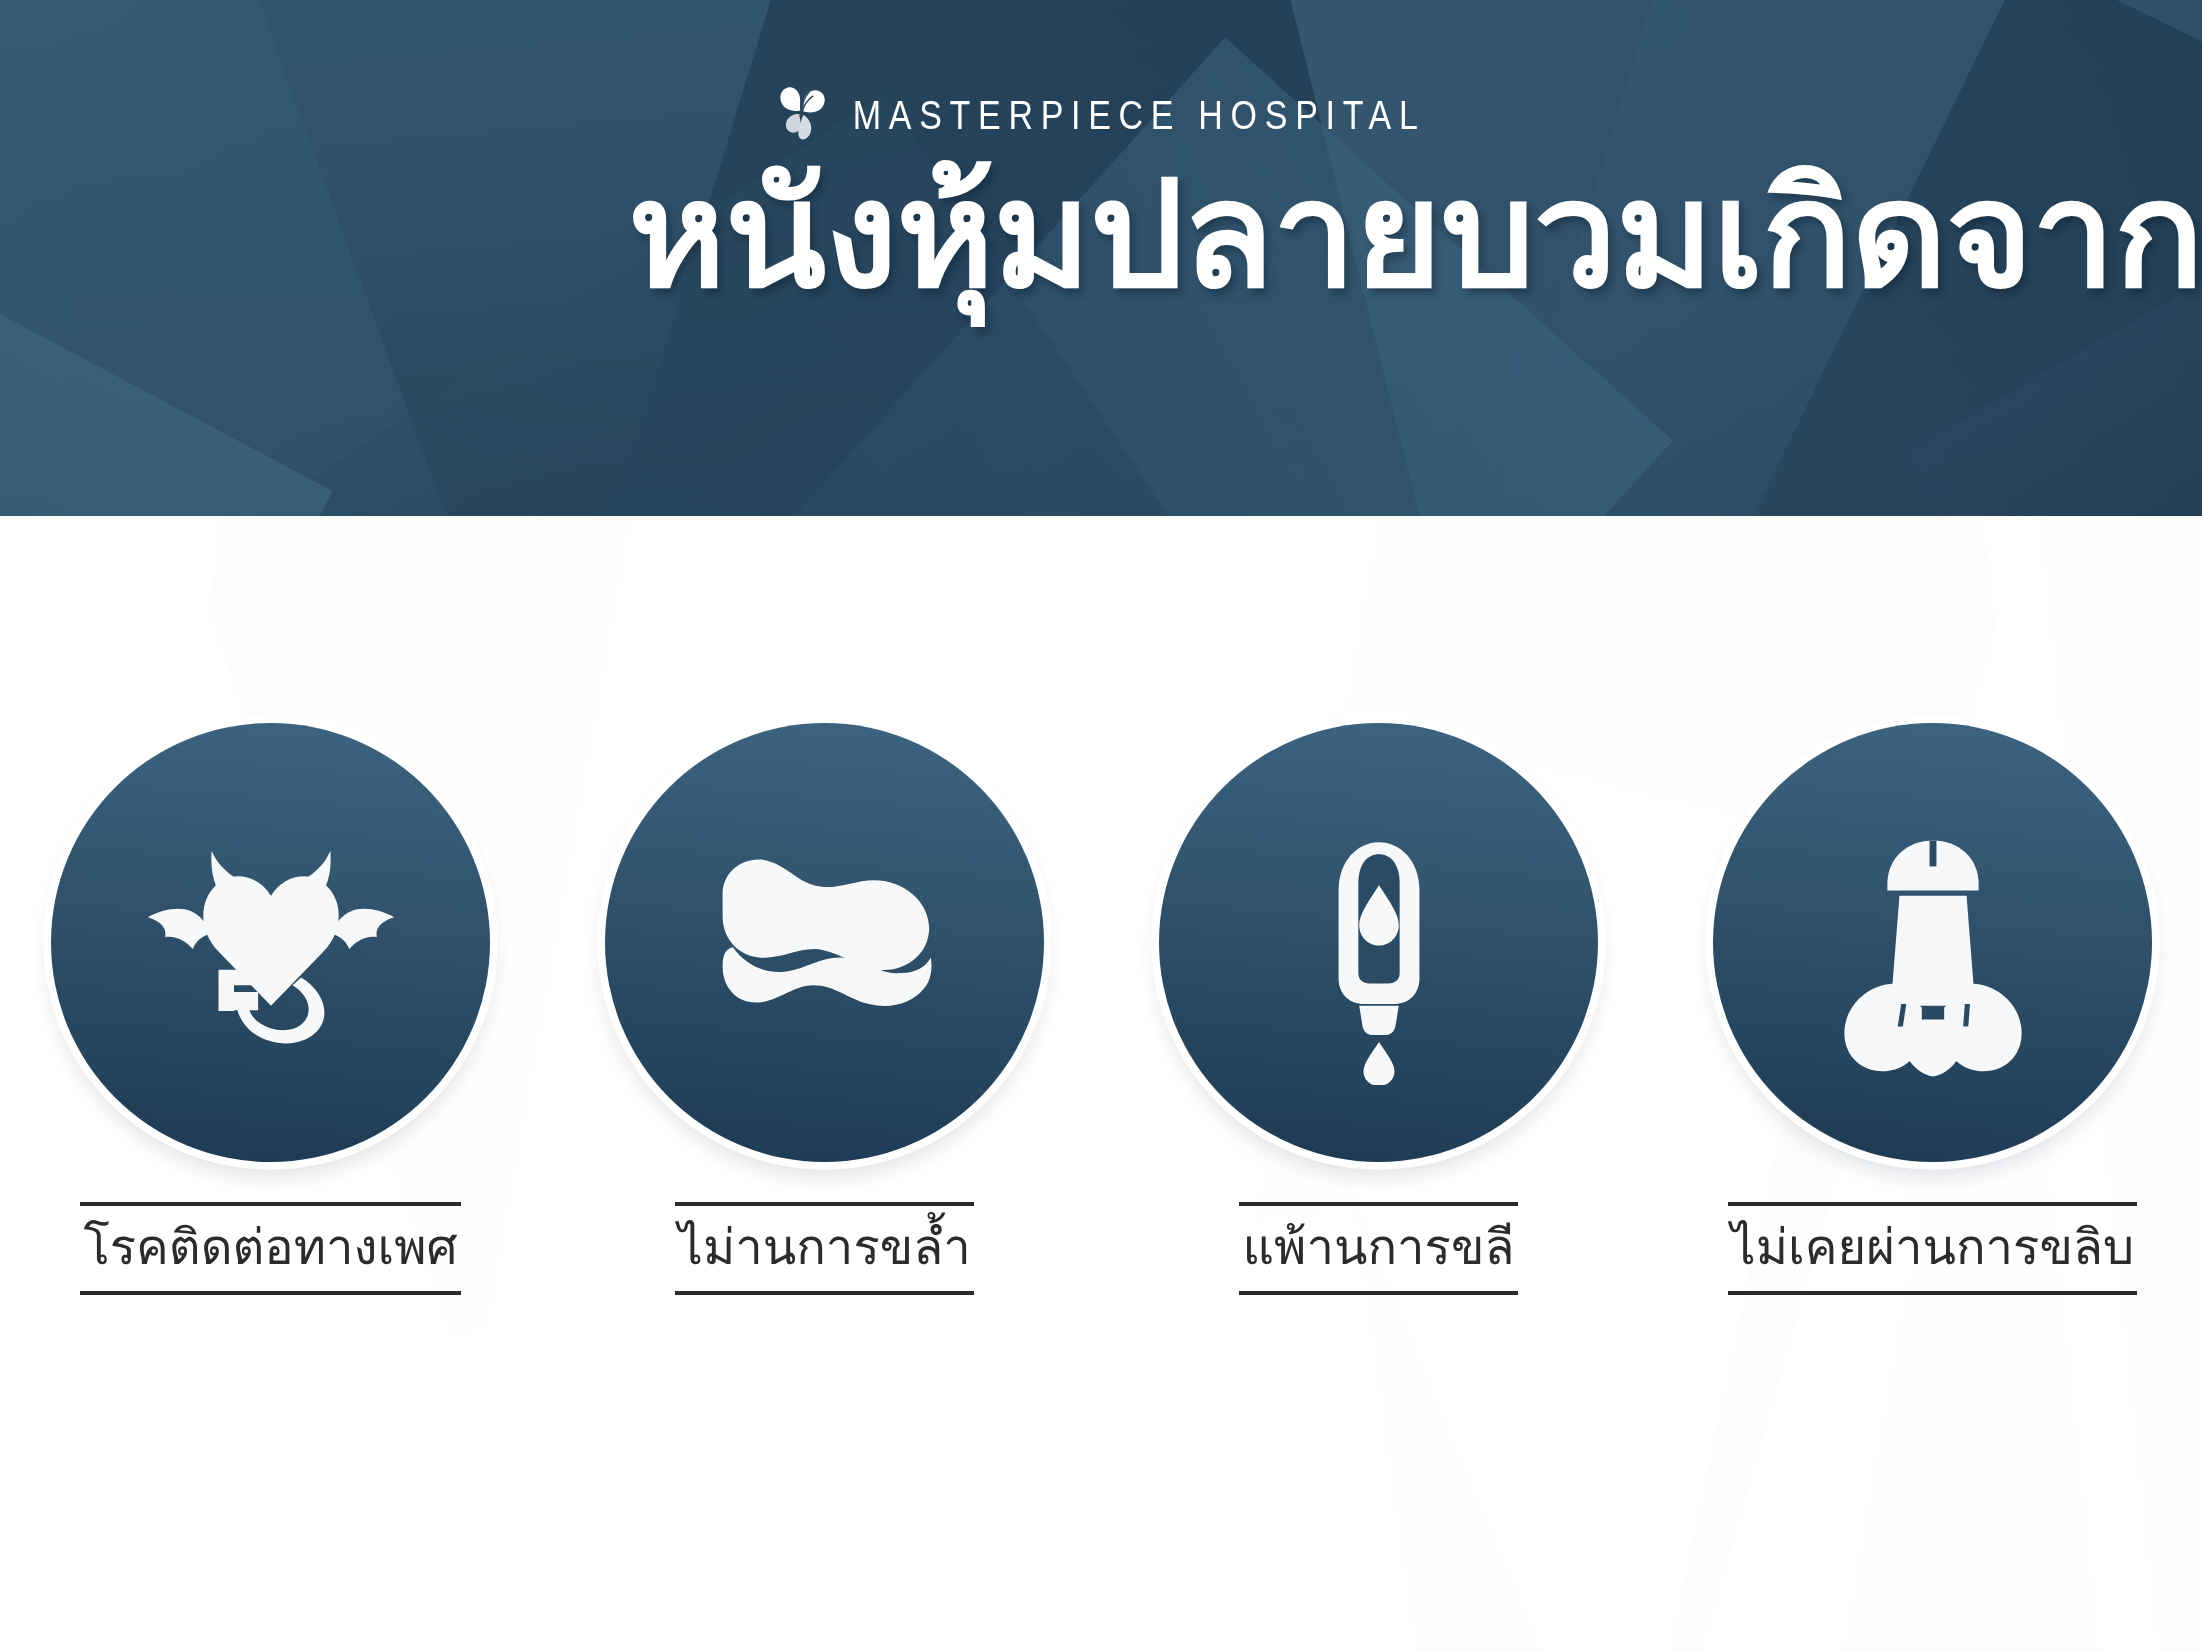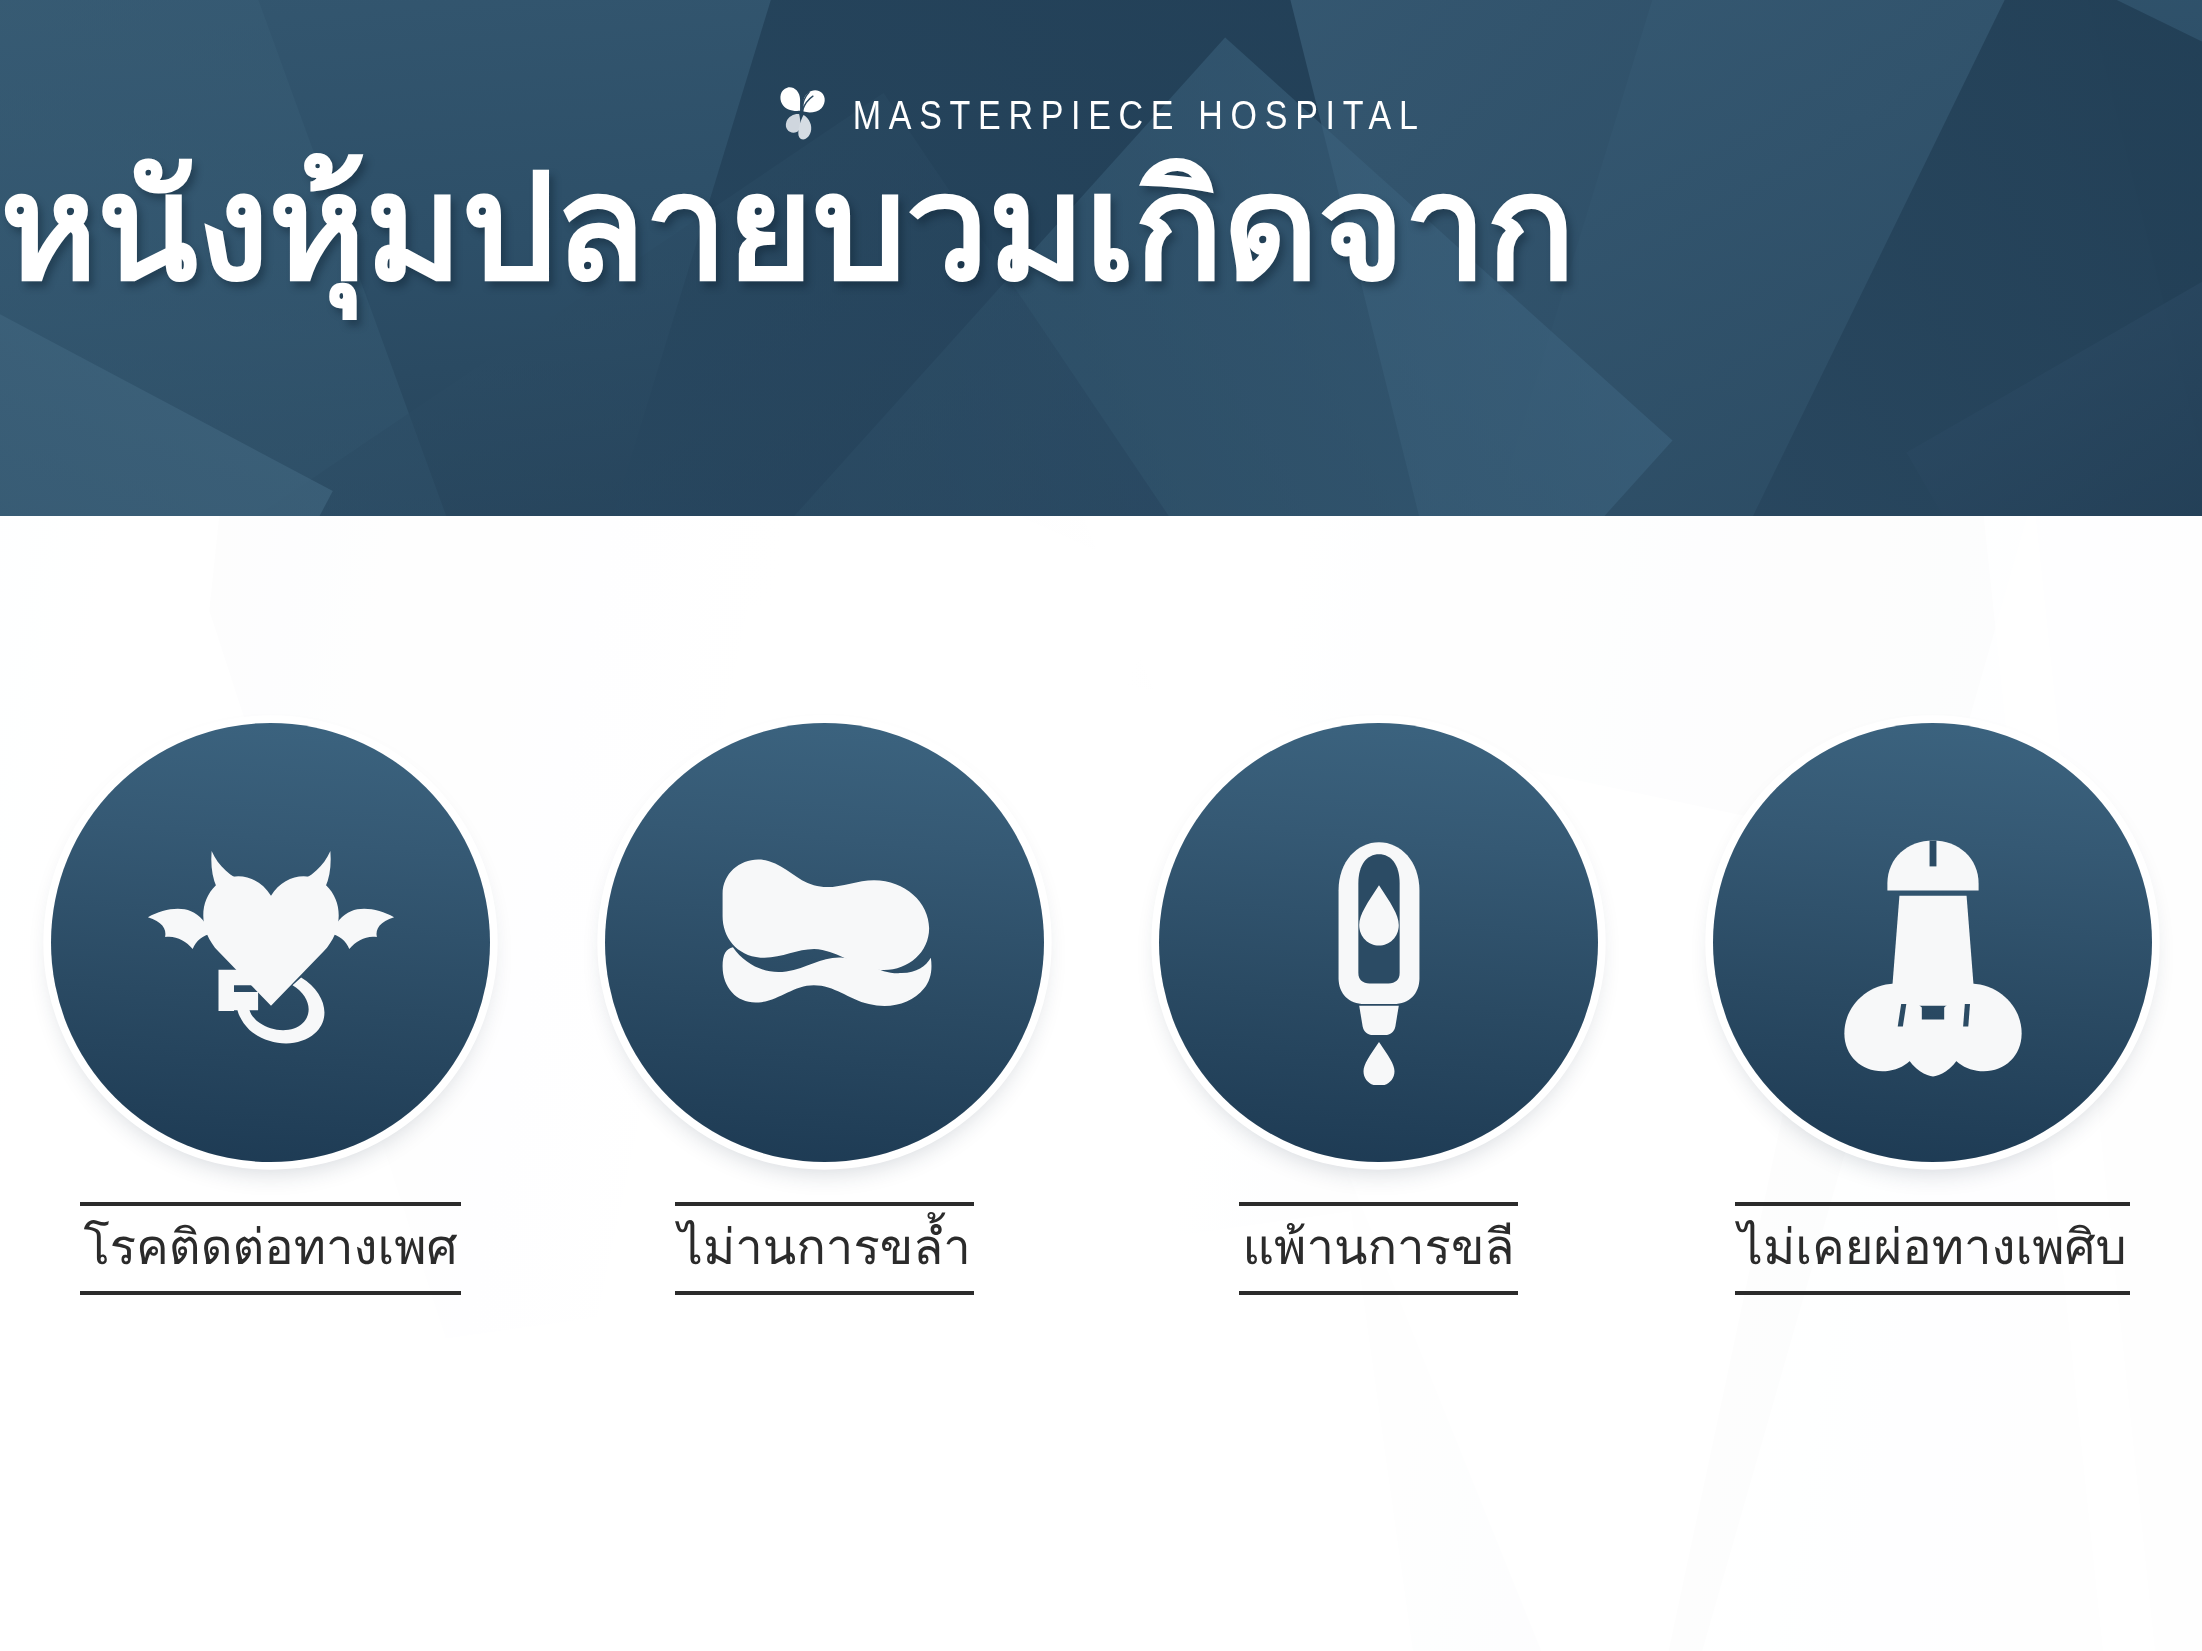--- a/index.html
+++ b/index.html
@@ -101,23 +101,23 @@
     font-size: 34px;
     letter-spacing: 7.7px;
     font-weight: 400;
     white-space: nowrap;
     transform: scaleY(1.18);
   }
 
   
   .title {
     position: absolute;
-    left: 0; top: 154px;
-    width: 2203px;
-    text-align: left;
+    left: 0; top: 161px;
+    width: 2203px;
+    text-align: right;
     z-index: 5;
     color: #ffffff;
     font-size: 148px;
     line-height: 1.0;
     font-weight: 700;
     letter-spacing: -0.9px;
     white-space: nowrap;
     text-shadow: 4.3px 6px 7.7px rgba(10,25,40,.35);
   }
 
@@ -338,20 +338,20 @@
                        C158 320 142 312 134 296 Z"></path>
 
               <path d="M128 236 L134 236 L130 262 L124 262 Z" fill="#2b4b64"></path>
               <path d="M202 236 L208 236 L206 262 L200 262 Z" fill="#2b4b64"></path>
             </g>
           </svg>
         </span>
       </div>
       <div class="caption">
         <div class="cap-rule"></div>
-        <div class="cap-text">ไม่เคยผ่อทางเพศิบ</div>
+        <div class="cap-text">ไม่เคยผ่านการขลิบ</div>
         <div class="cap-rule"></div>
       </div>
     </div>
 
   </div>
 </div>
 
 
 </body></html>

